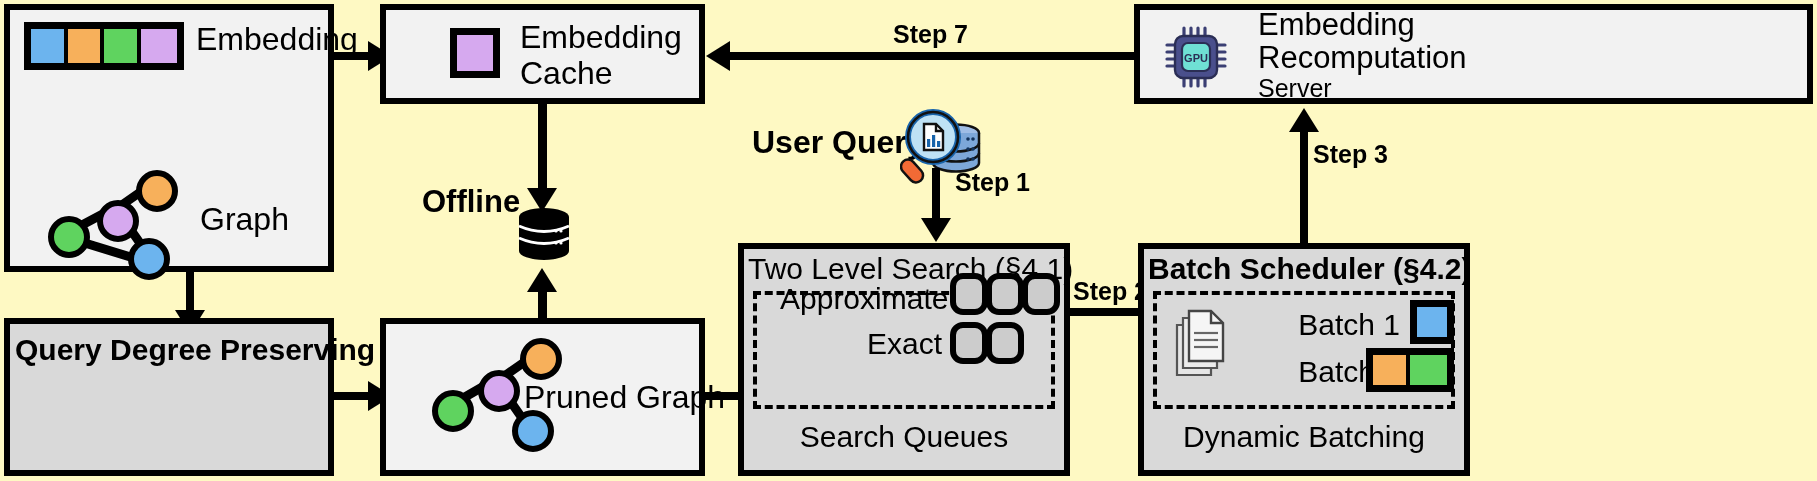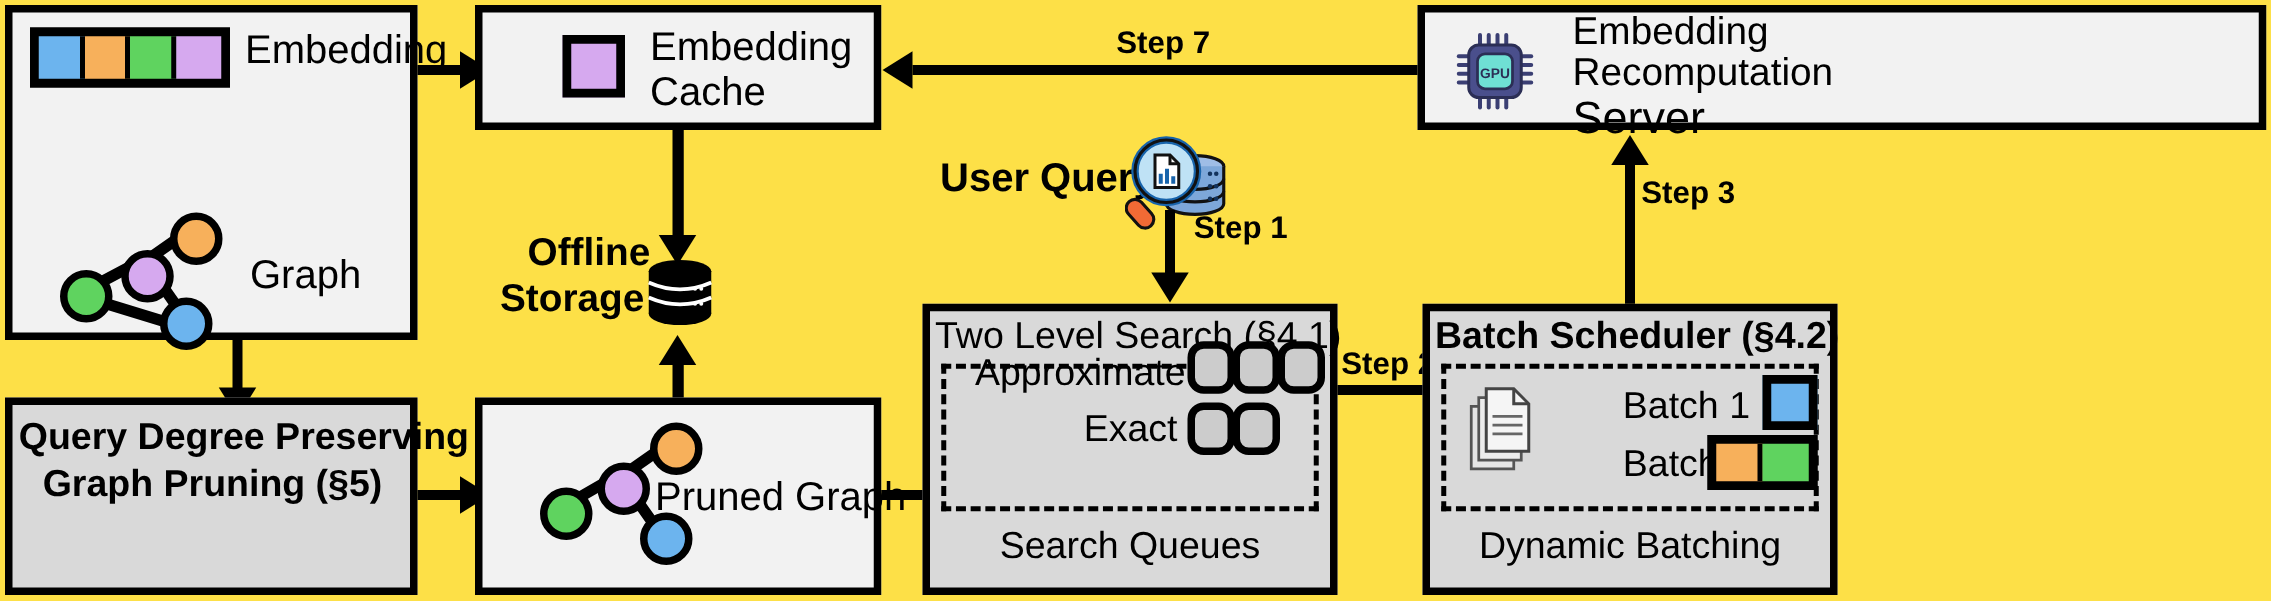--- a/index.html
+++ b/index.html
@@ -8,21 +8,21 @@
     background: #ffffff;
   }
   body {
     font-family: "Liberation Sans", sans-serif;
     -webkit-font-smoothing: antialiased;
   }
   #stage {
     position: relative;
     width: 1817px;
     height: 481px;
-    background: #fde047;
+    background: #fef9c3;
     overflow: hidden;
   }
   .box {
     position: absolute;
     box-sizing: border-box;
     border: 6px solid #000000;
     background: #f2f2f2;
   }
   .box.shaded { background: #d9d9d9; }
 
@@ -144,39 +144,37 @@
   </div>
 
   <div class="lbl" style="left:200px; top:202px; font-size:32px;">Graph</div>
 
   <div class="line-v" style="left:186px; top:272px; height:42px;"></div>
   <div class="arrowhead ah-down" style="left:175px; top:310px;"></div>
 
   <div class="box shaded" style="left:4px; top:318px; width:330px; height:158px;">
   </div>
   <div class="lbl" style="left:15px; top:333px; width:310px; text-align:center; font-size:30px; font-weight:bold;">Query Degree Preserving</div>
-  <div class="lbl" style="left:15px; top:371px; width:310px; text-align:center; font-size:30px; font-weight:bold;">Graph Pruning (§5)</div>
 
   <div class="line-h" style="left:334px; top:52px; width:38px;"></div>
   <div class="arrowhead ah-right" style="left:368px; top:41px;"></div>
 
   <div class="line-h" style="left:334px; top:392px; width:38px;"></div>
   <div class="arrowhead ah-right" style="left:368px; top:381px;"></div>
 
   <div class="box" style="left:380px; top:4px; width:325px; height:100px;">
   </div>
   <div class="sq" style="left:450px; top:28px; width:50px; height:50px; background:#d6a9ef;"></div>
   <div class="lbl" style="left:520px; top:20px; font-size:32px;">Embedding</div>
   <div class="lbl" style="left:520px; top:56px; font-size:32px;">Cache</div>
 
   <div class="line-v" style="left:538px; top:104px; width:9px; height:88px;"></div>
   <div class="arrowhead ah-down" style="left:527px; top:188px;"></div>
 
   <div class="lbl" style="left:422px; top:185px; width:90px; text-align:right; font-size:31px; font-weight:bold;">Offline</div>
-  <div class="lbl" style="left:400px; top:222px; width:112px; text-align:right; font-size:31px; font-weight:bold;">Storage</div>
 
   <svg class="cyl" style="left:516px; top:206px;" width="56" height="56" viewBox="0 0 56 56">
     <ellipse cx="28" cy="11" rx="25" ry="9" fill="#000"></ellipse>
     <rect x="3" y="11" width="50" height="34" fill="#000"></rect>
     <ellipse cx="28" cy="45" rx="25" ry="9" fill="#000"></ellipse>
     <path d="M3 20 q25 11 50 0" stroke="#fff" stroke-width="3" fill="none"></path>
     <path d="M3 32 q25 11 50 0" stroke="#fff" stroke-width="3" fill="none"></path>
     <circle cx="40" cy="25" r="1.6" fill="#fff"></circle>
     <circle cx="45" cy="25" r="1.6" fill="#fff"></circle>
     <circle cx="40" cy="37" r="1.6" fill="#fff"></circle>
@@ -311,19 +309,19 @@
       <line x1="51" y1="33" x2="60" y2="33"></line>
         <line x1="51" y1="40" x2="60" y2="40"></line>
     </g>
     <rect x="10" y="10" width="42" height="42" rx="8" fill="#4a4f8c" stroke="#2b2e55" stroke-width="2.4"></rect>
     <rect x="17" y="17" width="28" height="28" rx="6" fill="#6fe0d4" stroke="#2b2e55" stroke-width="2.2"></rect>
     <text x="31" y="36" font-family="'Liberation Sans', sans-serif" font-size="11" font-weight="bold" fill="#2b2e55" text-anchor="middle">GPU</text>
   </svg>
 
   <div class="lbl" style="left:1258px; top:8px; font-size:31px;">Embedding</div>
   <div class="lbl" style="left:1258px; top:41px; font-size:31px;">Recomputation</div>
-  <div class="lbl" style="left:1258px; top:74px; font-size:36px;">Server</div>
+  <div class="lbl" style="left:1258px; top:74px; font-size:25px;">Server</div>
 
   <div class="line-h" style="left:730px; top:52px; width:404px;"></div>
   <div class="arrowhead ah-left" style="left:706px; top:41px;"></div>
   <div class="step-lbl" style="left:893px; top:20px;">Step 7</div>
 
 </div>
 
 </body></html>

